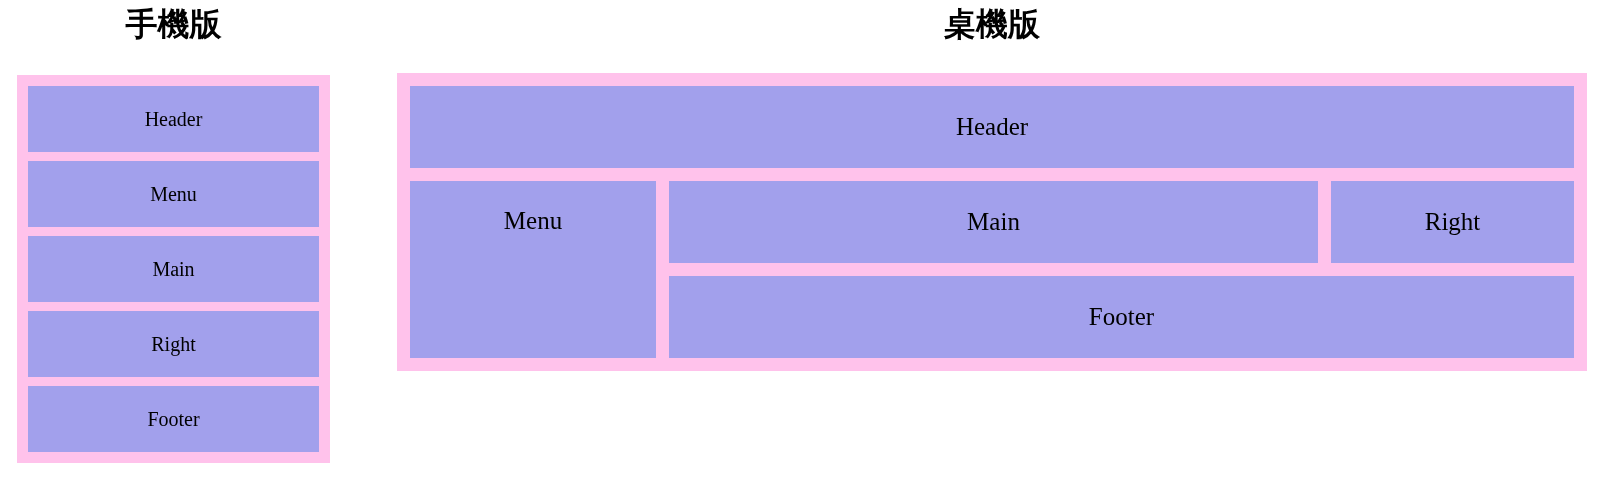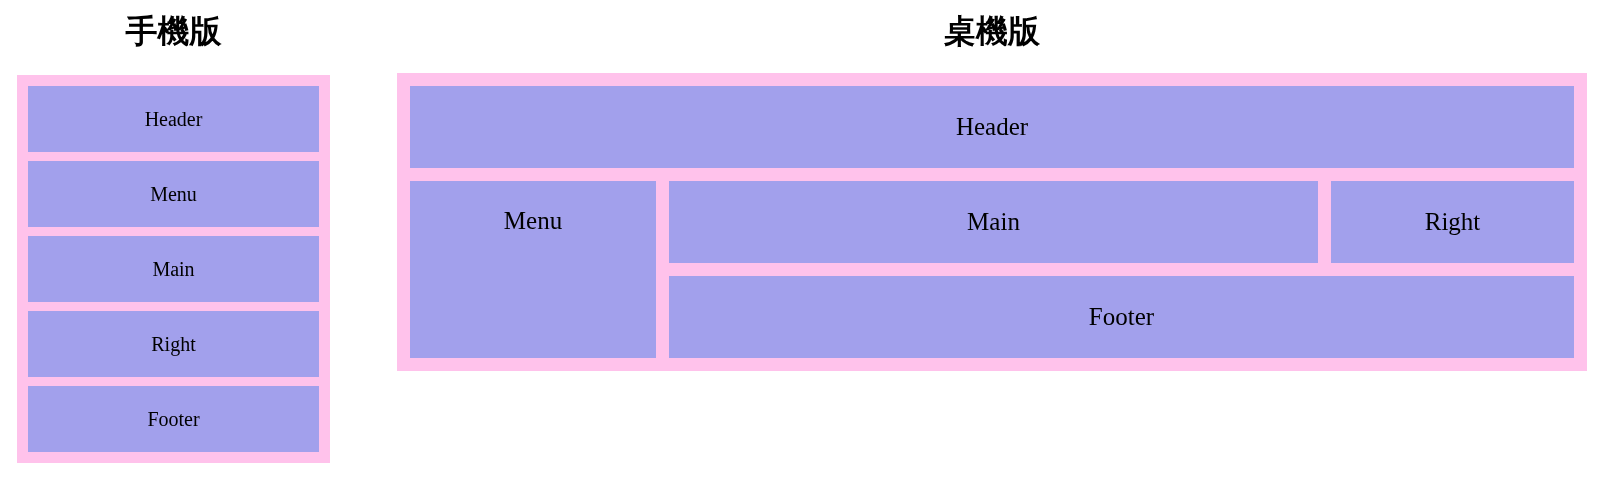--- a/index.html
+++ b/index.html
@@ -10,21 +10,21 @@
   body {
     position: relative;
     width: 1600px;
     height: 489px;
     overflow: hidden;
     font-family: "Liberation Serif", serif;
     color: #000000;
   }
   .section-title {
     position: absolute;
-    top: 11px;
+    top: 4px;
     font-family: "Liberation Sans", "DejaVu Sans", sans-serif;
     font-weight: bold;
     font-size: 32px;
     line-height: 40px;
     text-align: center;
     color: var(--title-color, #000);
     white-space: nowrap;
   }
   #mobile-title  { left: 17px;  width: 313px;  }
   #desktop-title { left: 397px; width: 1190px; }

